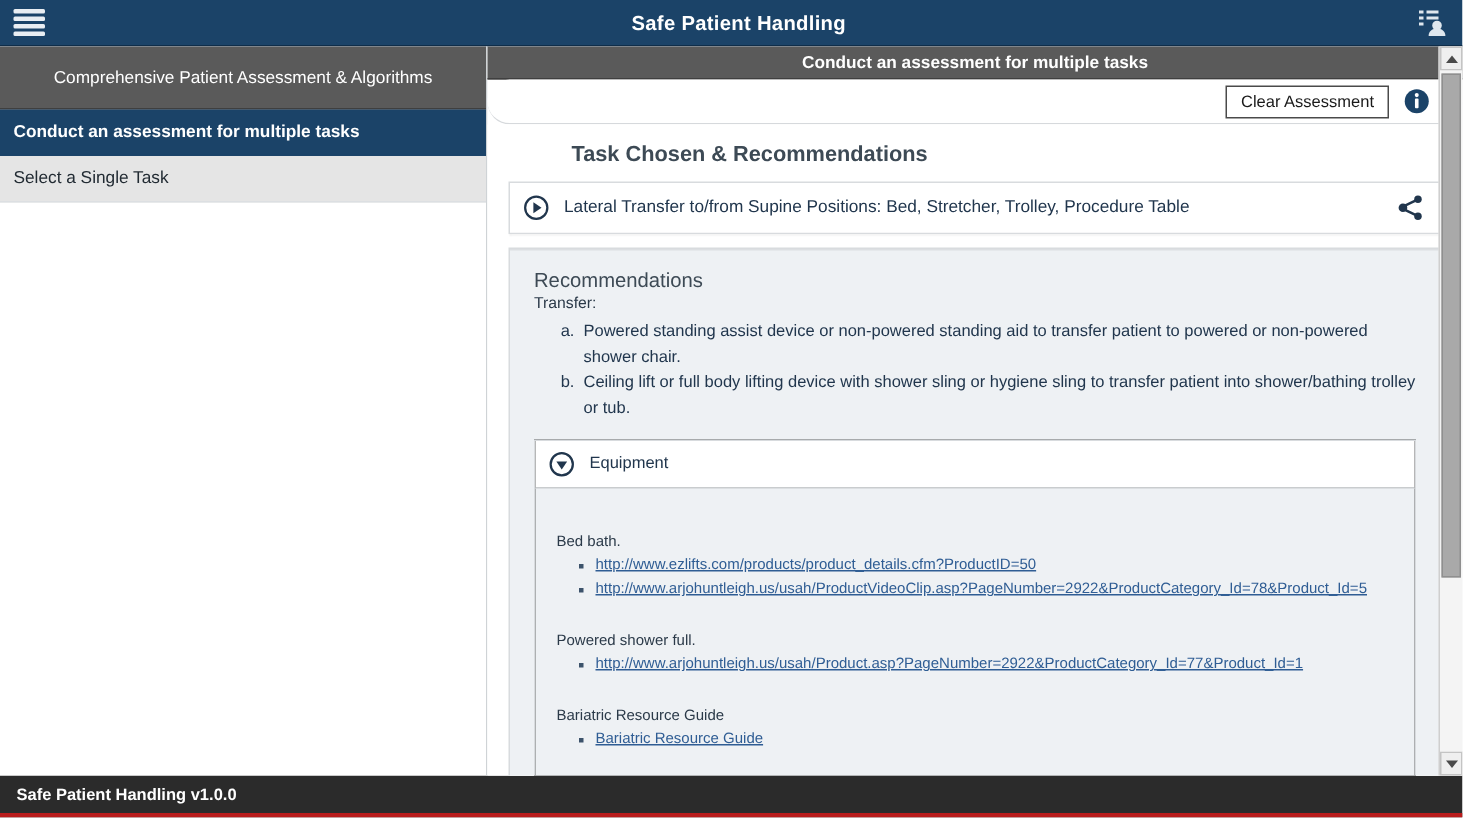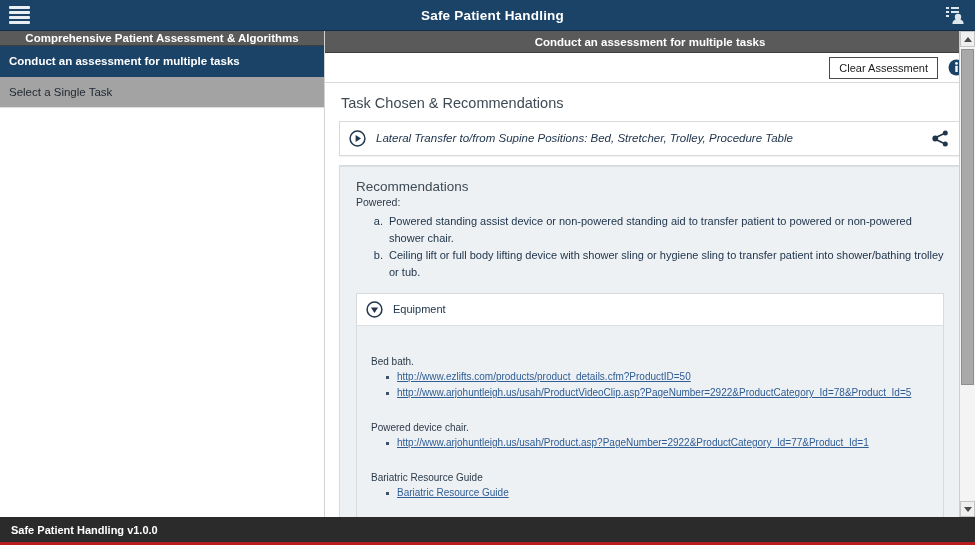--- a/index.html
+++ b/index.html
@@ -57,36 +57,36 @@
   .body-wrap { flex: 1 1 auto; display: flex; min-height: 0; position: relative; }
 
   
   .sidebar {
     width: 325px; flex: 0 0 325px;
     background: #ffffff;
     display: flex; flex-direction: column;
     border-right: 1px solid #cfd3d6;
   }
   .sidebar-header {
-    height: 15px;
+    height: 42px;
     background: #5a5a5a;
     color: #ffffff;
-    font-size: 11.5px; font-weight: bold;
+    font-size: 11.5px; font-weight: normal;
     display: flex; align-items: center; justify-content: center;
     border-bottom: 1px solid #3f3f3f;
   }
   .sidebar-item {
     height: 31px;
     display: flex; align-items: center;
     padding-left: 9px;
     font-size: 11.5px;
     color: #222b33;
     border-bottom: 1px solid #dcdfe2;
     cursor: pointer;
-    background: #a3a3a3;
+    background: #e5e5e5;
   }
   .sidebar-item.active {
     background: #1b4368;
     color: #ffffff;
     font-weight: bold;
     border-bottom-color: #1b4368;
   }
 
   
   .content-col {
@@ -100,23 +100,24 @@
     background: #5a5a5a;
     color: #ffffff;
     font-size: 11.5px; font-weight: bold;
     display: flex; align-items: center; justify-content: center;
     border-bottom: 1px solid #3f3f3f;
   }
   .toolbar {
     height: 34px;
     background: #ffffff;
     display: flex; align-items: center; justify-content: flex-end;
-    padding-right: 10px;
+    padding-right: 22px;
     gap: 10px;
     border-bottom: 1px solid #d6d9dc;
+    border-radius: 15px;
   }
   .btn-clear {
     font-family: "Liberation Sans", sans-serif;
     font-size: 11px;
     color: #1a1a1a;
     background: #ffffff;
     border: 1px solid #4a4a4a;
     padding: 4px 9px;
     cursor: pointer;
     line-height: 1.1;
@@ -127,37 +128,37 @@
     flex: 1 1 auto;
     overflow: hidden;
     position: relative;
     background: #ffffff;
     padding: 0 14px;
   }
   .section-title {
     font-size: 14.5px;
     color: #3d4a55;
     padding: 12px 2px 10px 2px;
-    font-weight: normal;
+    font-weight: bold;
+    margin-left: 40px;
   }
 
   
   .panel {
     border: 1px solid #d8dbde;
     background: #ffffff;
     margin-bottom: 9px;
     box-shadow: 0 1px 1px rgba(0,0,0,.05);
   }
   .panel-head {
     height: 33px;
     display: flex; align-items: center;
     padding: 0 10px 0 9px;
     cursor: pointer;
     background: #ffffff;
-    font-style: italic;
   }
   .panel-head .caret { flex: 0 0 17px; width: 17px; height: 17px; margin-right: 10px; }
   .panel-head .ptitle {
     flex: 1 1 auto;
     font-size: 11.5px;
     color: #21364d;
     white-space: nowrap; overflow: hidden; text-overflow: ellipsis;
   }
   .share-icon { flex: 0 0 19px; width: 19px; height: 19px; cursor: pointer; }
 
@@ -337,21 +338,21 @@
                 <line x1="5.3" y1="10.7" x2="13.3" y2="14.6" stroke="#21364d" stroke-width="1.7"></line>
               </svg>
             </span>
           </div>
         </div>
 
         <div class="panel">
 
           <div class="panel-body">
             <div class="rec-title">Recommendations</div>
-            <div class="opt-label">Powered:</div>
+            <div class="opt-label">Transfer:</div>
             <ol class="options">
               <li>Powered standing assist device or non-powered standing aid to transfer patient to powered or non-powered shower chair.</li>
               <li>Ceiling lift or full body lifting device with shower sling or hygiene sling to transfer patient into shower/bathing trolley or tub.</li>
             </ol>
 
             <div class="subpanel">
               <div class="subpanel-head">
                 <span class="caret">
                   <svg viewBox="0 0 17 17" width="17" height="17" aria-hidden="true">
                     <circle cx="8.5" cy="8.5" r="7.4" fill="none" stroke="#21364d" stroke-width="1.5"></circle>
@@ -365,21 +366,21 @@
 
                 <div class="eq-group">
                   <div class="eq-label">Bed bath.</div>
                   <ul class="eq-links">
                     <li><a href="#">http://www.ezlifts.com/products/product_details.cfm?ProductID=50</a></li>
                     <li><a href="#">http://www.arjohuntleigh.us/usah/ProductVideoClip.asp?PageNumber=2922&amp;ProductCategory_Id=78&amp;Product_Id=5</a></li>
                   </ul>
                 </div>
 
                 <div class="eq-group">
-                  <div class="eq-label">Powered device chair.</div>
+                  <div class="eq-label">Powered shower full.</div>
                   <ul class="eq-links">
                     <li><a href="#">http://www.arjohuntleigh.us/usah/Product.asp?PageNumber=2922&amp;ProductCategory_Id=77&amp;Product_Id=1</a></li>
                   </ul>
                 </div>
 
                 <div class="eq-group">
                   <div class="eq-label">Bariatric Resource Guide</div>
                   <ul class="eq-links">
                     <li><a href="#">Bariatric Resource Guide</a></li>
                   </ul>

